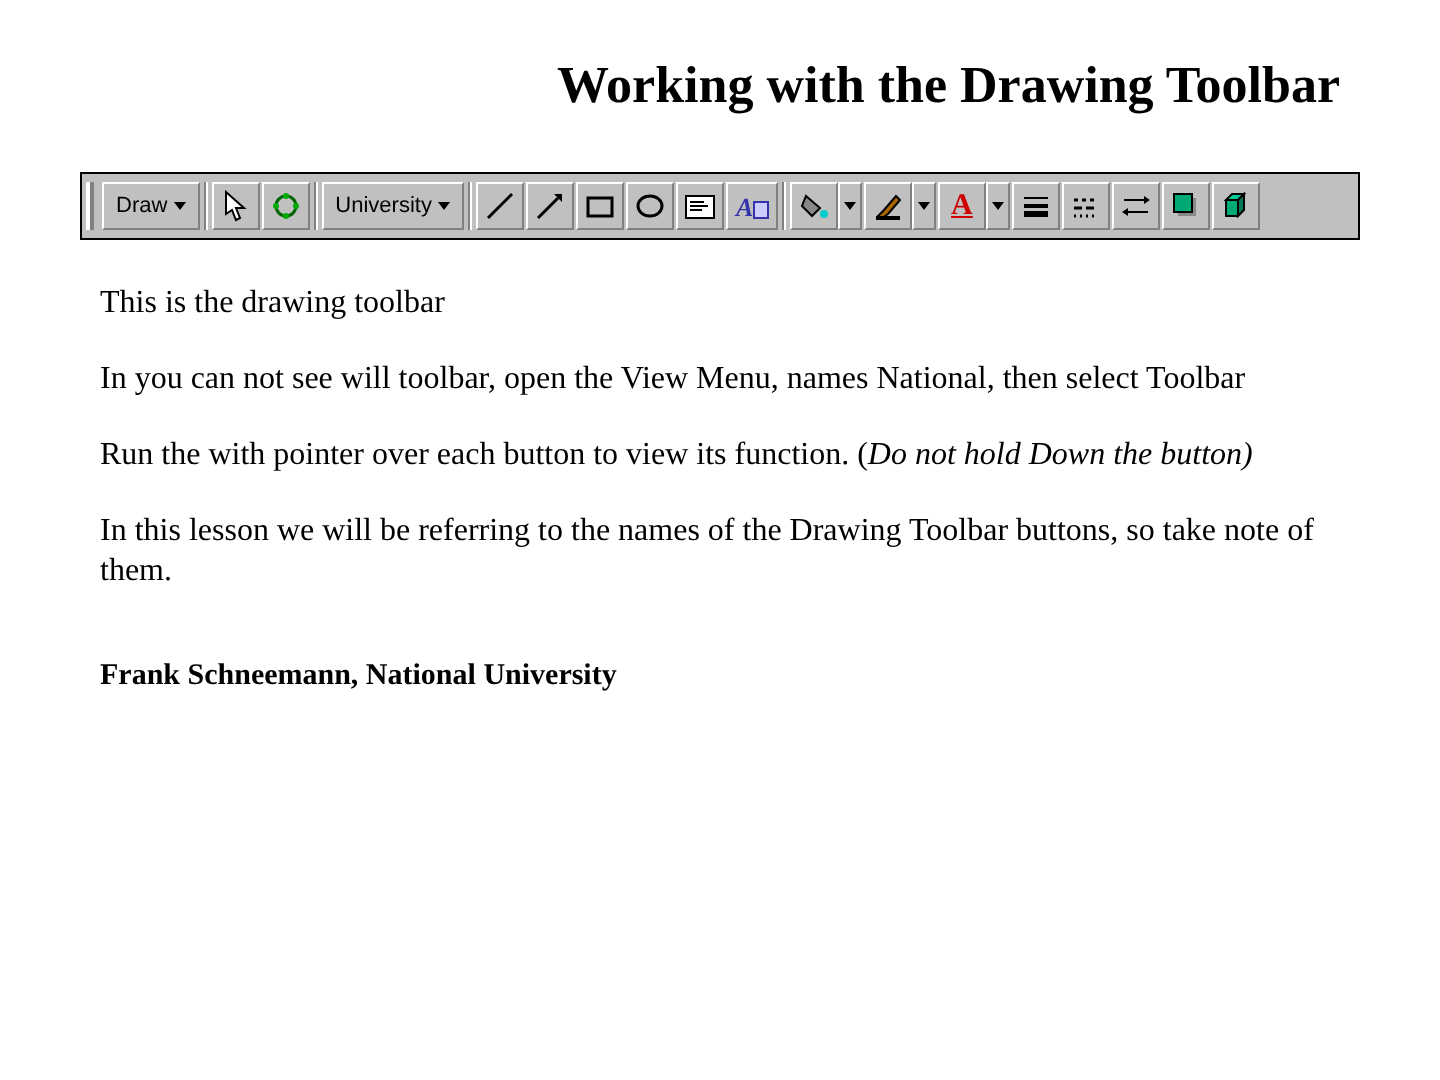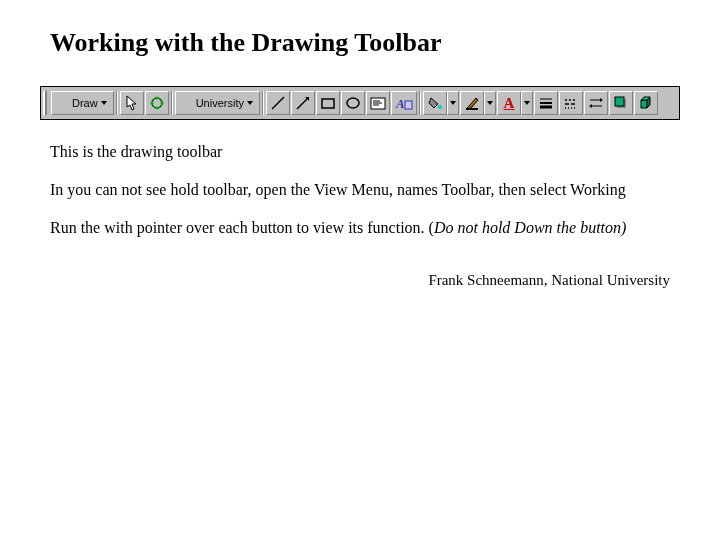--- a/index.html
+++ b/index.html
@@ -9,21 +9,21 @@
     width: 720px;
     height: 540px;
     font-family: "Times New Roman", Times, serif;
     background: #fff;
     color: #000;
   }
   .page {
     padding: 28px 50px 0 50px;
   }
   h1 {
-    text-align: left;
+    text-align: right;
     font-size: 26px;
     font-weight: bold;
     margin: 0 0 28px 0;
   }
   .toolbar-wrap {
     border: 1px solid #000;
     background: #c0c0c0;
     padding: 2px;
     margin: 0 -10px 22px -10px;
   }
@@ -49,21 +49,21 @@
     border-top: 1px solid #fff;
     border-left: 1px solid #fff;
     border-right: 1px solid #808080;
     border-bottom: 1px solid #808080;
     font-family: "MS Sans Serif", Arial, sans-serif;
     font-size: 11px;
     color: #000;
     padding: 0 3px;
     position: relative;
   }
-  .btn.word { padding: 0 6px 0 20px; gap: 3px; text-align: right; }
+  .btn.word { padding: 0 6px 0 6px; gap: 3px; text-align: right; }
   .arrow-down {
     width: 0; height: 0;
     border-left: 3px solid transparent;
     border-right: 3px solid transparent;
     border-top: 4px solid #000;
   }
   .sep {
     width: 2px;
     height: 24px;
     background: linear-gradient(90deg,#808080 0 50%,#fff 50% 100%);
@@ -73,22 +73,22 @@
     display: flex;
   }
   .split .btn:last-child { min-width: 10px; padding: 0 2px; }
   .ico { display:block; }
   .body-text p {
     font-size: 16px;
     line-height: 1.25;
     margin: 0 0 18px 0;
   }
   .footer {
-    text-align: right;
-    font-weight: normal;
+    text-align: left;
+    font-weight: bold;
     font-size: 15px;
     margin-top: 34px;
   }
   b { font-weight: normal; }
   i { font-style: italic; }
   .tb-a { font-family:"Times New Roman",serif; font-size:15px; font-weight:bold; text-decoration:underline; color:#c00; }
 </style>
 </head>
 <body>
 
@@ -248,24 +248,25 @@
           </svg>
       </div>
 
     </div>
   </div>
 
   <div class="body-text">
     <p>This is the drawing toolbar</p>
 
     <p>
-      <span>In you can not see hold toolbar, open the </span><b>View Menu</b><span>, names </span><b>Toolbar</b><span>, then select </span><b>Working</b>
+      <span>In you can not see will toolbar, open the </span><b>View Menu</b><span>, names </span><b>National</b><span>, then select </span><b>Toolbar</b>
     </p>
 
     <p>
       <span>Run the with pointer over each button to view its function. (</span><b><i>Do not hold Down the button)</i></b>
     </p>
 
+    <p>In this lesson we will be referring to the names of the Drawing Toolbar buttons, so take note of them.</p>
   </div>
 
   <div class="footer">Frank Schneemann, National University</div>
 
 </div>
 
 </body></html>

